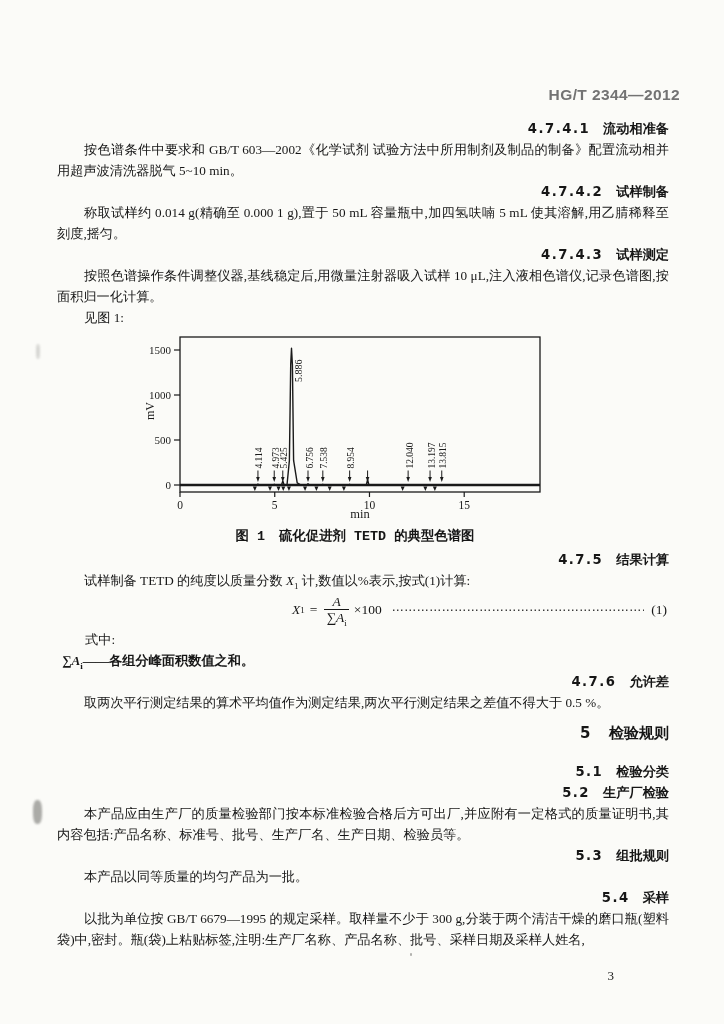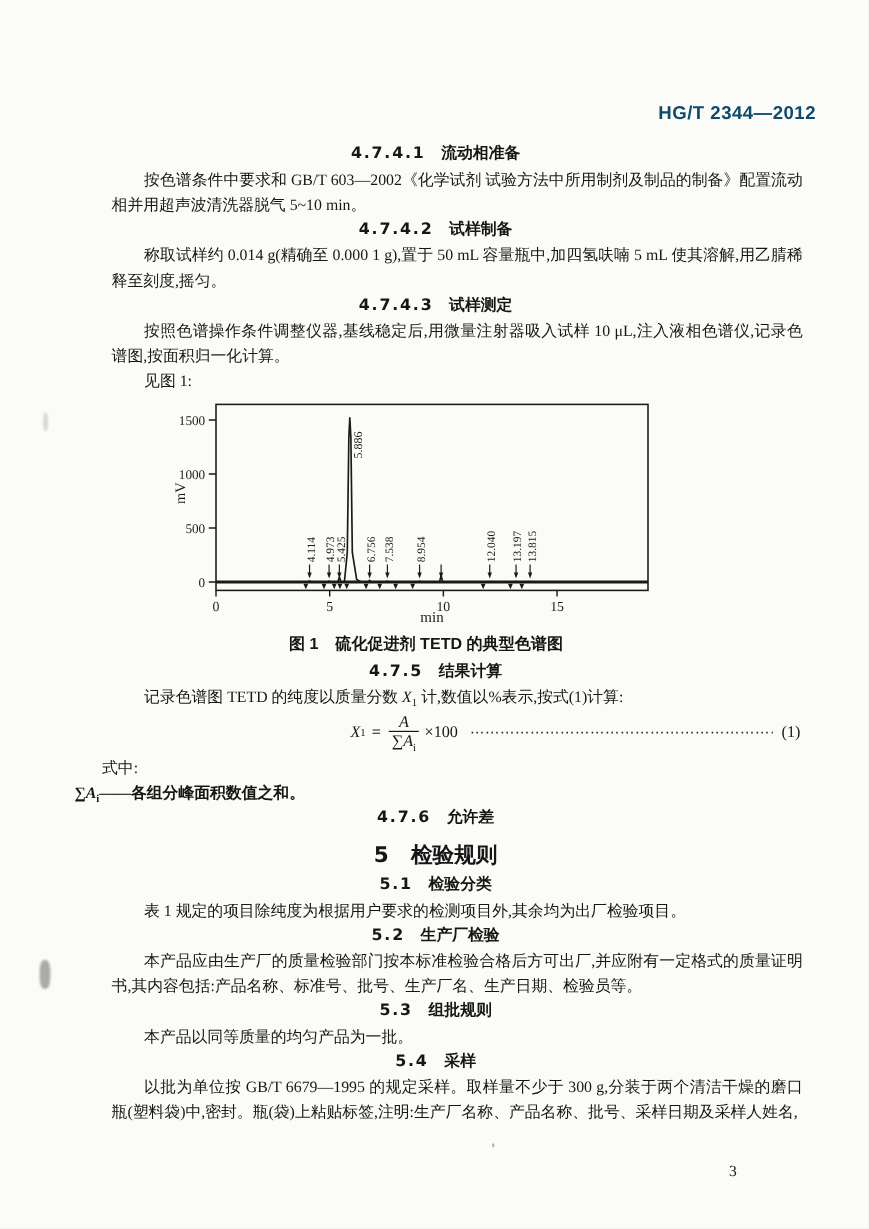--- a/index.html
+++ b/index.html
@@ -4,42 +4,42 @@
 <style>
   html,body{margin:0;padding:0;background:#e8e8e6;}
   .page{
     position:relative;width:724px;height:1024px;margin:0 auto;
     background:#fbfbf8;overflow:hidden;
     font-family:"Liberation Serif","DejaVu Serif",serif;color:#161616;
   }
   .hdr{
     position:absolute;top:86px;right:44px;
     font-family:"Liberation Sans","DejaVu Sans",sans-serif;
-    font-weight:bold;font-size:15.5px;letter-spacing:.4px;color:#0c4a6e;
+    font-weight:bold;font-size:15.5px;letter-spacing:.4px;color:#737373;
   }
   .body{
     position:absolute;left:57px;top:112px;width:612px;
     font-size:13.2px;line-height:21px;text-align:justify;
   }
   .body{padding-top:6px;}
   .h{
     font-weight:bold;
     font-family:"DejaVu Sans","Liberation Sans",sans-serif;
-    font-size:13.2px;text-align:center;
+    font-size:13.2px;text-align:right;
   }
   .h .num{letter-spacing:1.5px;margin-right:13px;}
-  .chapter{margin-top:10px;margin-bottom:4px;font-size:18px;}
+  .chapter{margin-top:10px;margin-bottom:17px;font-size:15px;}
   .chapter .num{margin-right:17px;}
   p{margin:0;}
-  .p{text-indent:2.05em;margin-left:36px;}
+  .p{text-indent:2.05em;}
   .fig{margin:2px 0 2px 0;}
   .fig svg{display:block;margin-left:83px;}
   .figcap{
     width:430px;margin-left:83px;margin-top:4px;text-align:center;
-    font-weight:bold;font-family:Liberation Sans, sans-serif;
+    font-weight:bold;font-family:Liberation Mono, monospace;
     font-size:13.4px;
   }
   .figcap .fl{margin-right:14px;}
   .formula-row{
     display:flex;align-items:center;margin:3px 0 3px 0;padding-left:235px;
     line-height:normal;font-size:13.5px;
   }
   .it{font-style:italic;}
   sub{font-size:9px;line-height:0;}
   .eq{margin:0 5px;}
@@ -158,50 +158,50 @@
           <polygon points="292.8421052631579,156.5 296.8421052631579,156.5 294.8421052631579,161" fill="#1a1a1a"></polygon>
         </svg>
       <figcaption class="figcap">
         <span class="fl">图 1</span><span>硫化促进剂 TETD 的典型色谱图</span>
       </figcaption>
     </figure>
 
     <div class="h">
       <span class="num">4.7.5</span><span>结果计算</span>
     </div>
-    <p class="p"><span>记录色谱图 TETD 的纯度以质量分数 </span><span class="it">X</span><sub>1</sub><span> 计,数值以%表示,按式(1)计算:</span></p>
+    <p class="p"><span>试样制备 TETD 的纯度以质量分数 </span><span class="it">X</span><sub>1</sub><span> 计,数值以%表示,按式(1)计算:</span></p>
 
     <div class="formula-row">
       <span class="it">X</span>
         <sub>1</sub>
         <span class="eq">=</span>
         <span class="frac">
           <span class="fnum it">A</span>
           <span class="fden"><span>∑</span><span class="it">A</span><sub>i</sub></span>
         </span>
         <span class="times">×100</span>
         <span class="dots">⋯⋯⋯⋯⋯⋯⋯⋯⋯⋯⋯⋯⋯⋯⋯⋯⋯⋯⋯⋯⋯⋯</span>
         <span class="ftag">(1)</span>
     </div>
 
     <p class="where">式中:</p>
     <p class="def def2"><span>∑</span><span class="it">A</span><sub>i</sub><span>——各组分峰面积数值之和。</span></p>
 
     <div class="h">
       <span class="num">4.7.6</span><span>允许差</span>
     </div>
+    <p class="p">取两次平行测定结果的算术平均值作为测定结果,两次平行测定结果之差值不得大于 0.5 %。</p>
 
     <div class="h chapter">
       <span class="num">5</span><span>检验规则</span>
     </div>
 
     <div class="h">
       <span class="num">5.1</span><span>检验分类</span>
     </div>
-    <p class="p">表 1 规定的项目除纯度为根据用户要求的检测项目外,其余均为出厂检验项目。</p>
 
     <div class="h">
       <span class="num">5.2</span><span>生产厂检验</span>
     </div>
     <p class="p">本产品应由生产厂的质量检验部门按本标准检验合格后方可出厂,并应附有一定格式的质量证明书,其内容包括:产品名称、标准号、批号、生产厂名、生产日期、检验员等。</p>
 
     <div class="h">
       <span class="num">5.3</span><span>组批规则</span>
     </div>
     <p class="p">本产品以同等质量的均匀产品为一批。</p>

